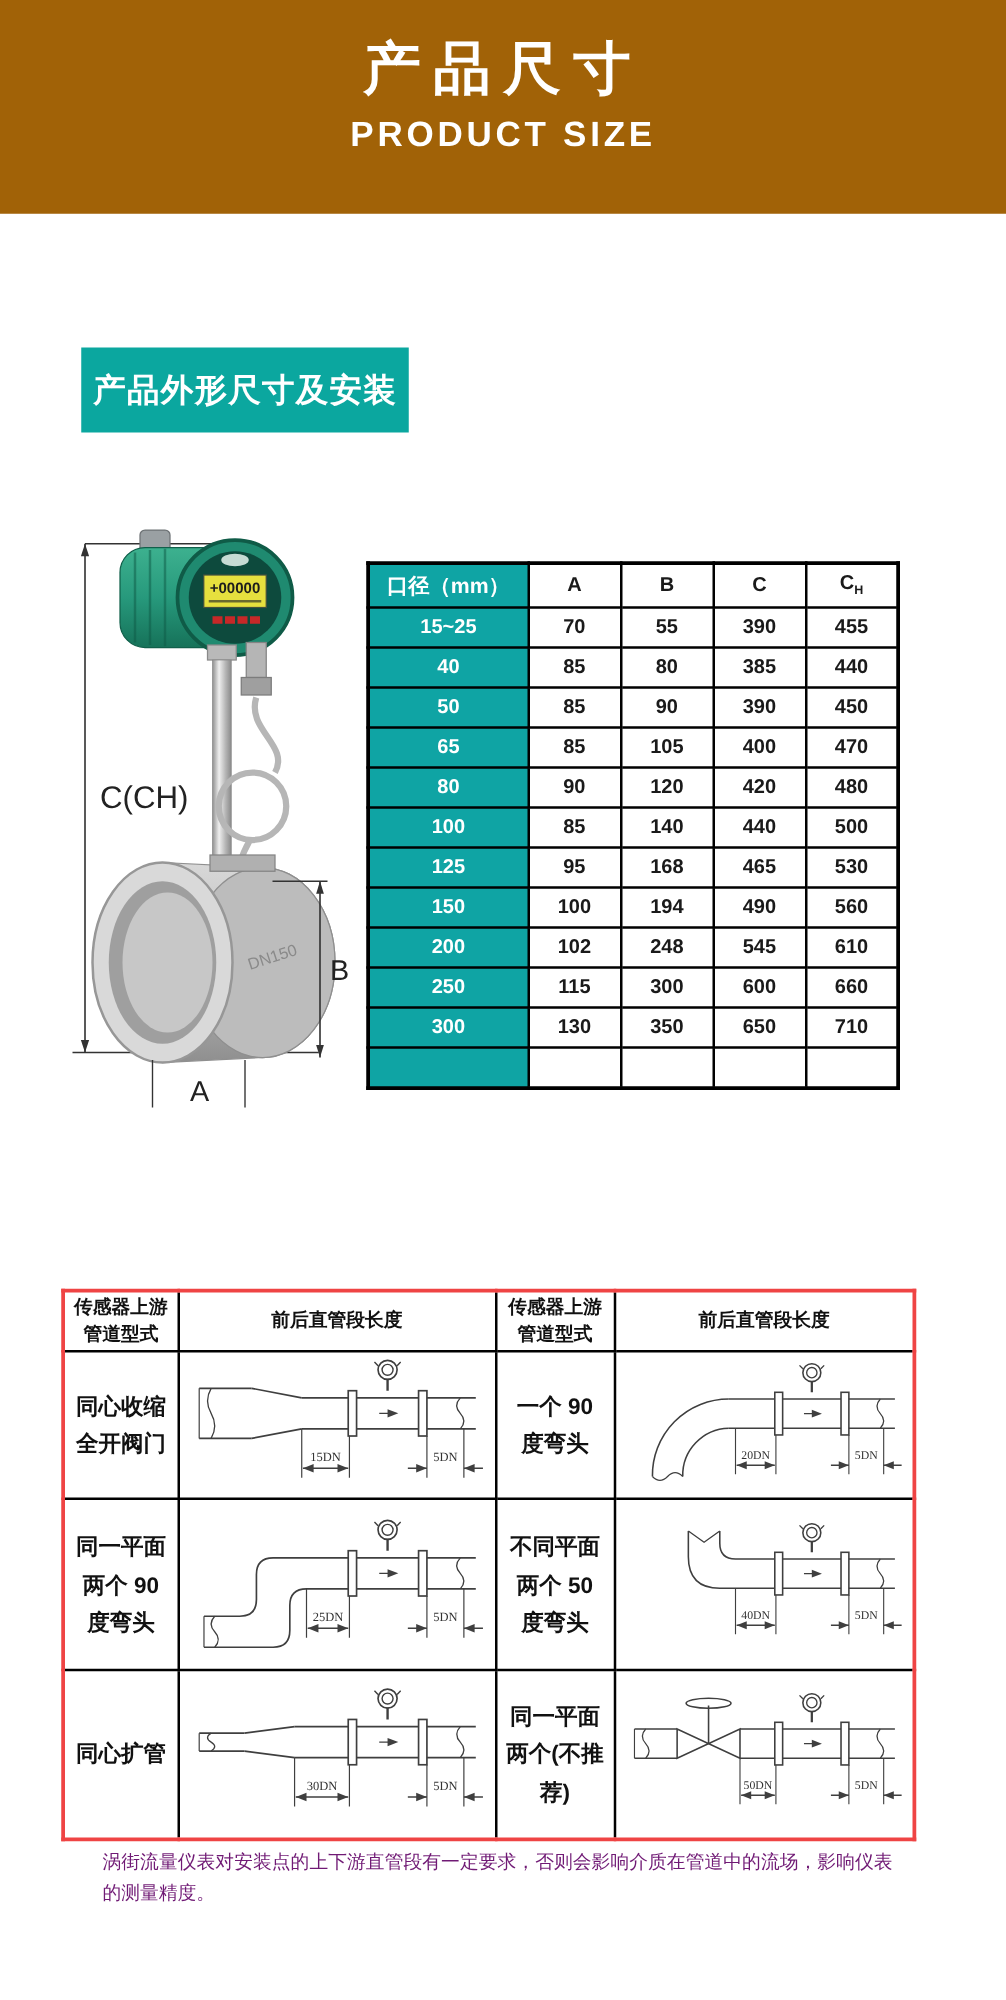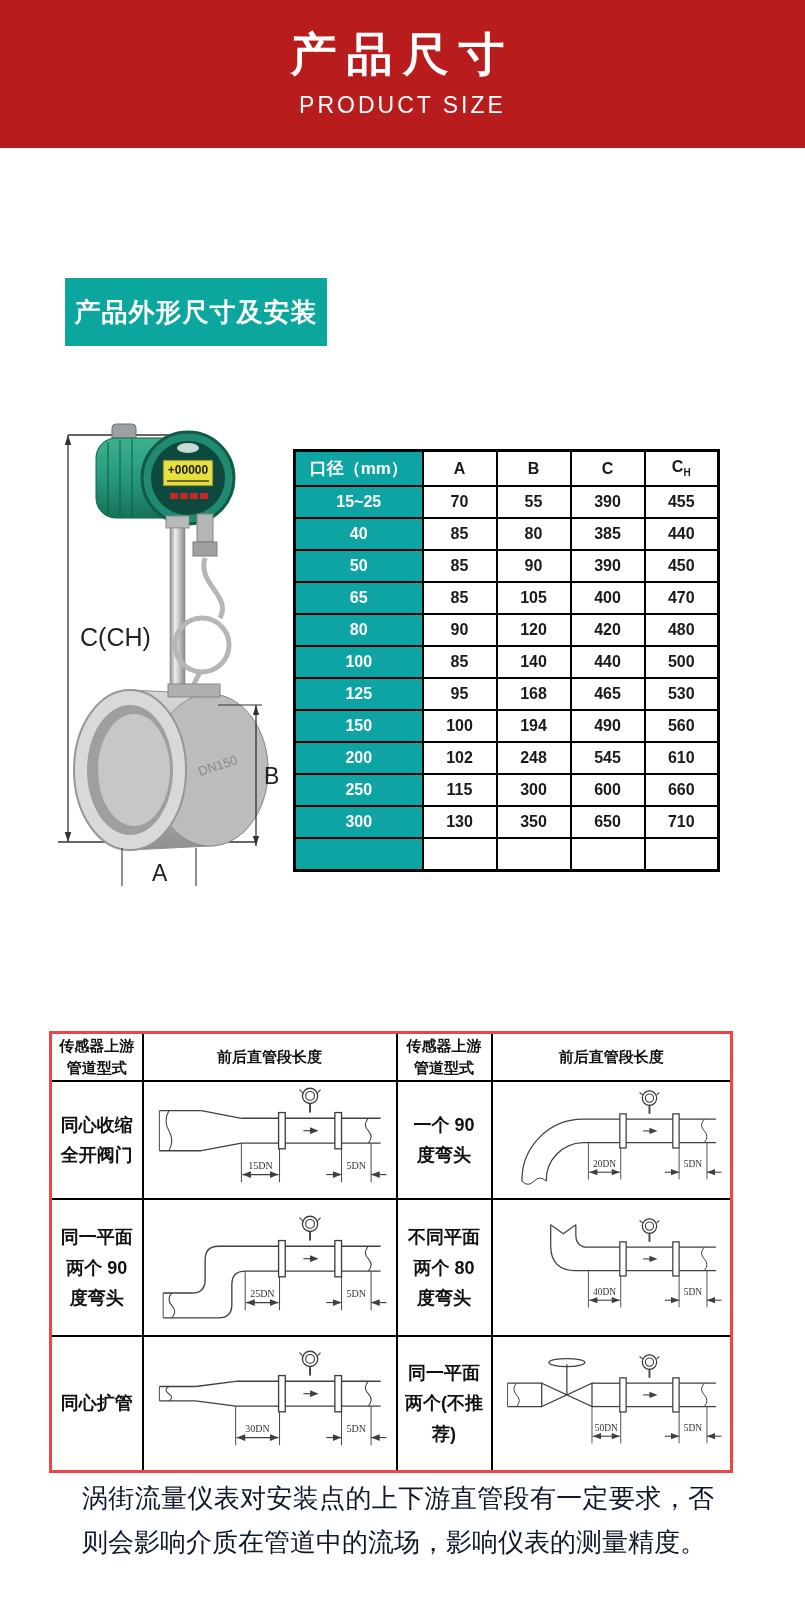--- a/index.html
+++ b/index.html
@@ -1,22 +1,22 @@
 <!DOCTYPE html>
 <html><head>
 <meta charset="utf-8">
 <style>
   html,body{margin:0;padding:0;background:#fff;}
   .page{position:relative;width:805px;height:1600px;background:#ffffff;overflow:hidden;
         font-family:"Liberation Sans",sans-serif;}
   
-  .banner{position:absolute;left:0;top:0;width:805px;height:148px;background:#b91c1c;
+  .banner{position:absolute;left:0;top:0;width:805px;height:171px;background:#a16207;
           color:#fff;text-align:center;}
   .banner .t1{margin:0;padding-top:24px;font-size:46px;font-weight:700;letter-spacing:10px;}
-  .banner .t2{margin:6px 0 0;font-size:23px;font-weight:400;letter-spacing:3px;}
+  .banner .t2{margin:6px 0 0;font-size:28px;font-weight:700;letter-spacing:3px;}
   
   .chip{position:absolute;left:65px;top:278px;width:262px;height:68px;background:#0ba79f;
         color:#fff;font-size:26px;font-weight:700;display:flex;align-items:center;
         justify-content:center;letter-spacing:1px;}
   
   .figure{position:absolute;left:50px;top:418px;width:235px;height:472px;}
   
   table{border-collapse:collapse;}
   .dim-table{position:absolute;left:293px;top:449px;width:424px;table-layout:fixed;
              border:3px solid #000;}
@@ -30,21 +30,21 @@
   
   .inst-table{position:absolute;left:49px;top:1031px;width:681px;table-layout:fixed;
               border:3px solid #ef4444;}
   .inst-table th,.inst-table td{border:2px solid #000;text-align:center;vertical-align:middle;
               color:#111;padding:0;}
   .inst-table thead th{height:46px;font-size:15px;font-weight:700;line-height:1.45;}
   .inst-table td.lbl{font-size:18px;font-weight:600;line-height:1.7;padding:0 5px;}
   .inst-table td.dgm{padding:1px 2px;font-family:Liberation Serif, serif;}
   .inst-table td.dgm svg{display:block;width:100%;height:100%;}
   
-  .footer{position:absolute;left:82px;top:1477px;width:632px;font-size:26px;color:#0f172a;
+  .footer{position:absolute;left:82px;top:1477px;width:632px;font-size:15px;color:#701a75;
           line-height:1.68;text-align:justify;}
 </style>
 </head>
 <body>
 
 <div class="page">
 
   <div class="banner">
     <h1 class="t1">产品尺寸</h1>
     <div class="t2">PRODUCT SIZE</div>
@@ -376,21 +376,21 @@
               <text x="122" y="90" font-size="10.5" text-anchor="middle" fill="#333">25DN</text>
               <line x1="205" y1="69" x2="205" y2="104" stroke="#3f3f3f" stroke-width="1"></line>
               <line x1="236" y1="63" x2="236" y2="104" stroke="#3f3f3f" stroke-width="1"></line>
               <line x1="189" y1="96" x2="205" y2="96" stroke="#3f3f3f" stroke-width="1.2"></line>
               <polygon points="205,96 196,92.5 196,99.5" fill="#3f3f3f"></polygon>
               <line x1="236" y1="96" x2="252" y2="96" stroke="#3f3f3f" stroke-width="1.2"></line>
               <polygon points="236,96 245,92.5 245,99.5" fill="#3f3f3f"></polygon>
               <text x="220.5" y="90" font-size="10.5" text-anchor="middle" fill="#333">5DN</text>
             </svg>
           </td>
-          <td class="lbl">不同平面两个 80 度弯头</td>
+          <td class="lbl">不同平面两个 50 度弯头</td>
           <td class="dgm">
             <svg viewBox="0 0 260 120" preserveAspectRatio="xMidYMid meet">
               <path d="M 62,12 L 62,35 Q 62,63 90,63 L 139,63" fill="none" stroke="#3f3f3f" stroke-width="1.4"></path>
               <path d="M 90,12 L 90,23 Q 90,37 104,37 L 139,37" fill="none" stroke="#3f3f3f" stroke-width="1.4"></path>
               <path d="M 62,12 L 76,22 L 90,12" fill="none" stroke="#3f3f3f" stroke-width="1.2"></path>
               <rect x="139" y="31" width="7" height="38" fill="#fff" stroke="#3f3f3f" stroke-width="1.4"></rect>
               <rect x="198" y="31" width="7" height="38" fill="#fff" stroke="#3f3f3f" stroke-width="1.4"></rect>
               <line x1="146" y1="37" x2="198" y2="37" stroke="#3f3f3f" stroke-width="1.4"></line>
               <line x1="146" y1="63" x2="198" y2="63" stroke="#3f3f3f" stroke-width="1.4"></line>
               <line x1="172" y1="31" x2="172" y2="21" stroke="#3f3f3f" stroke-width="2"></line>

